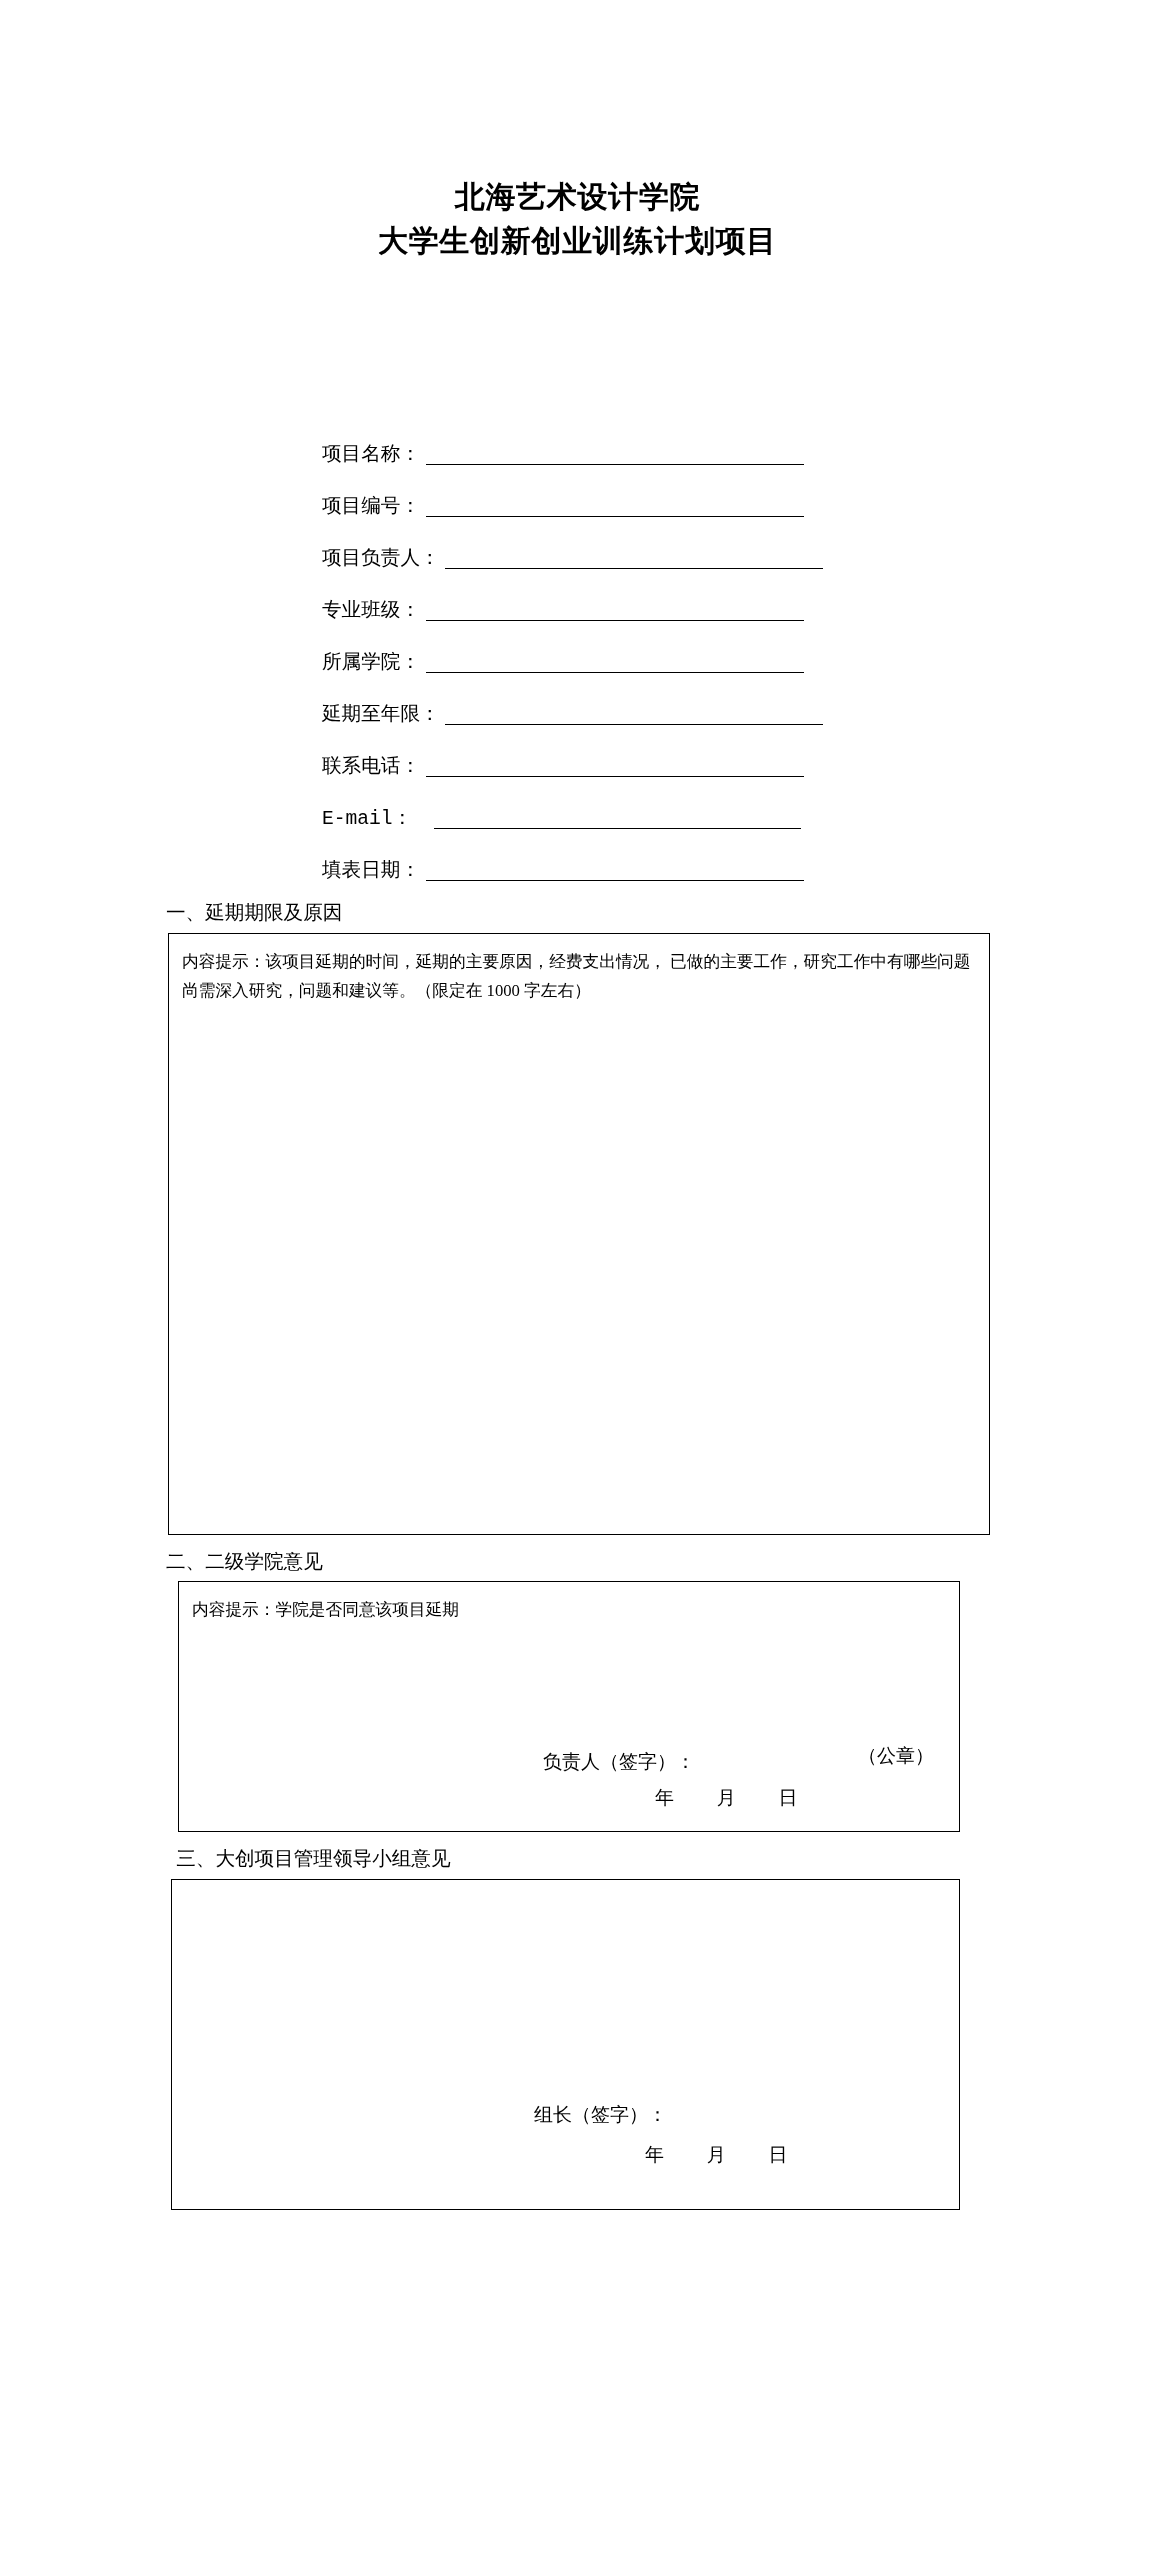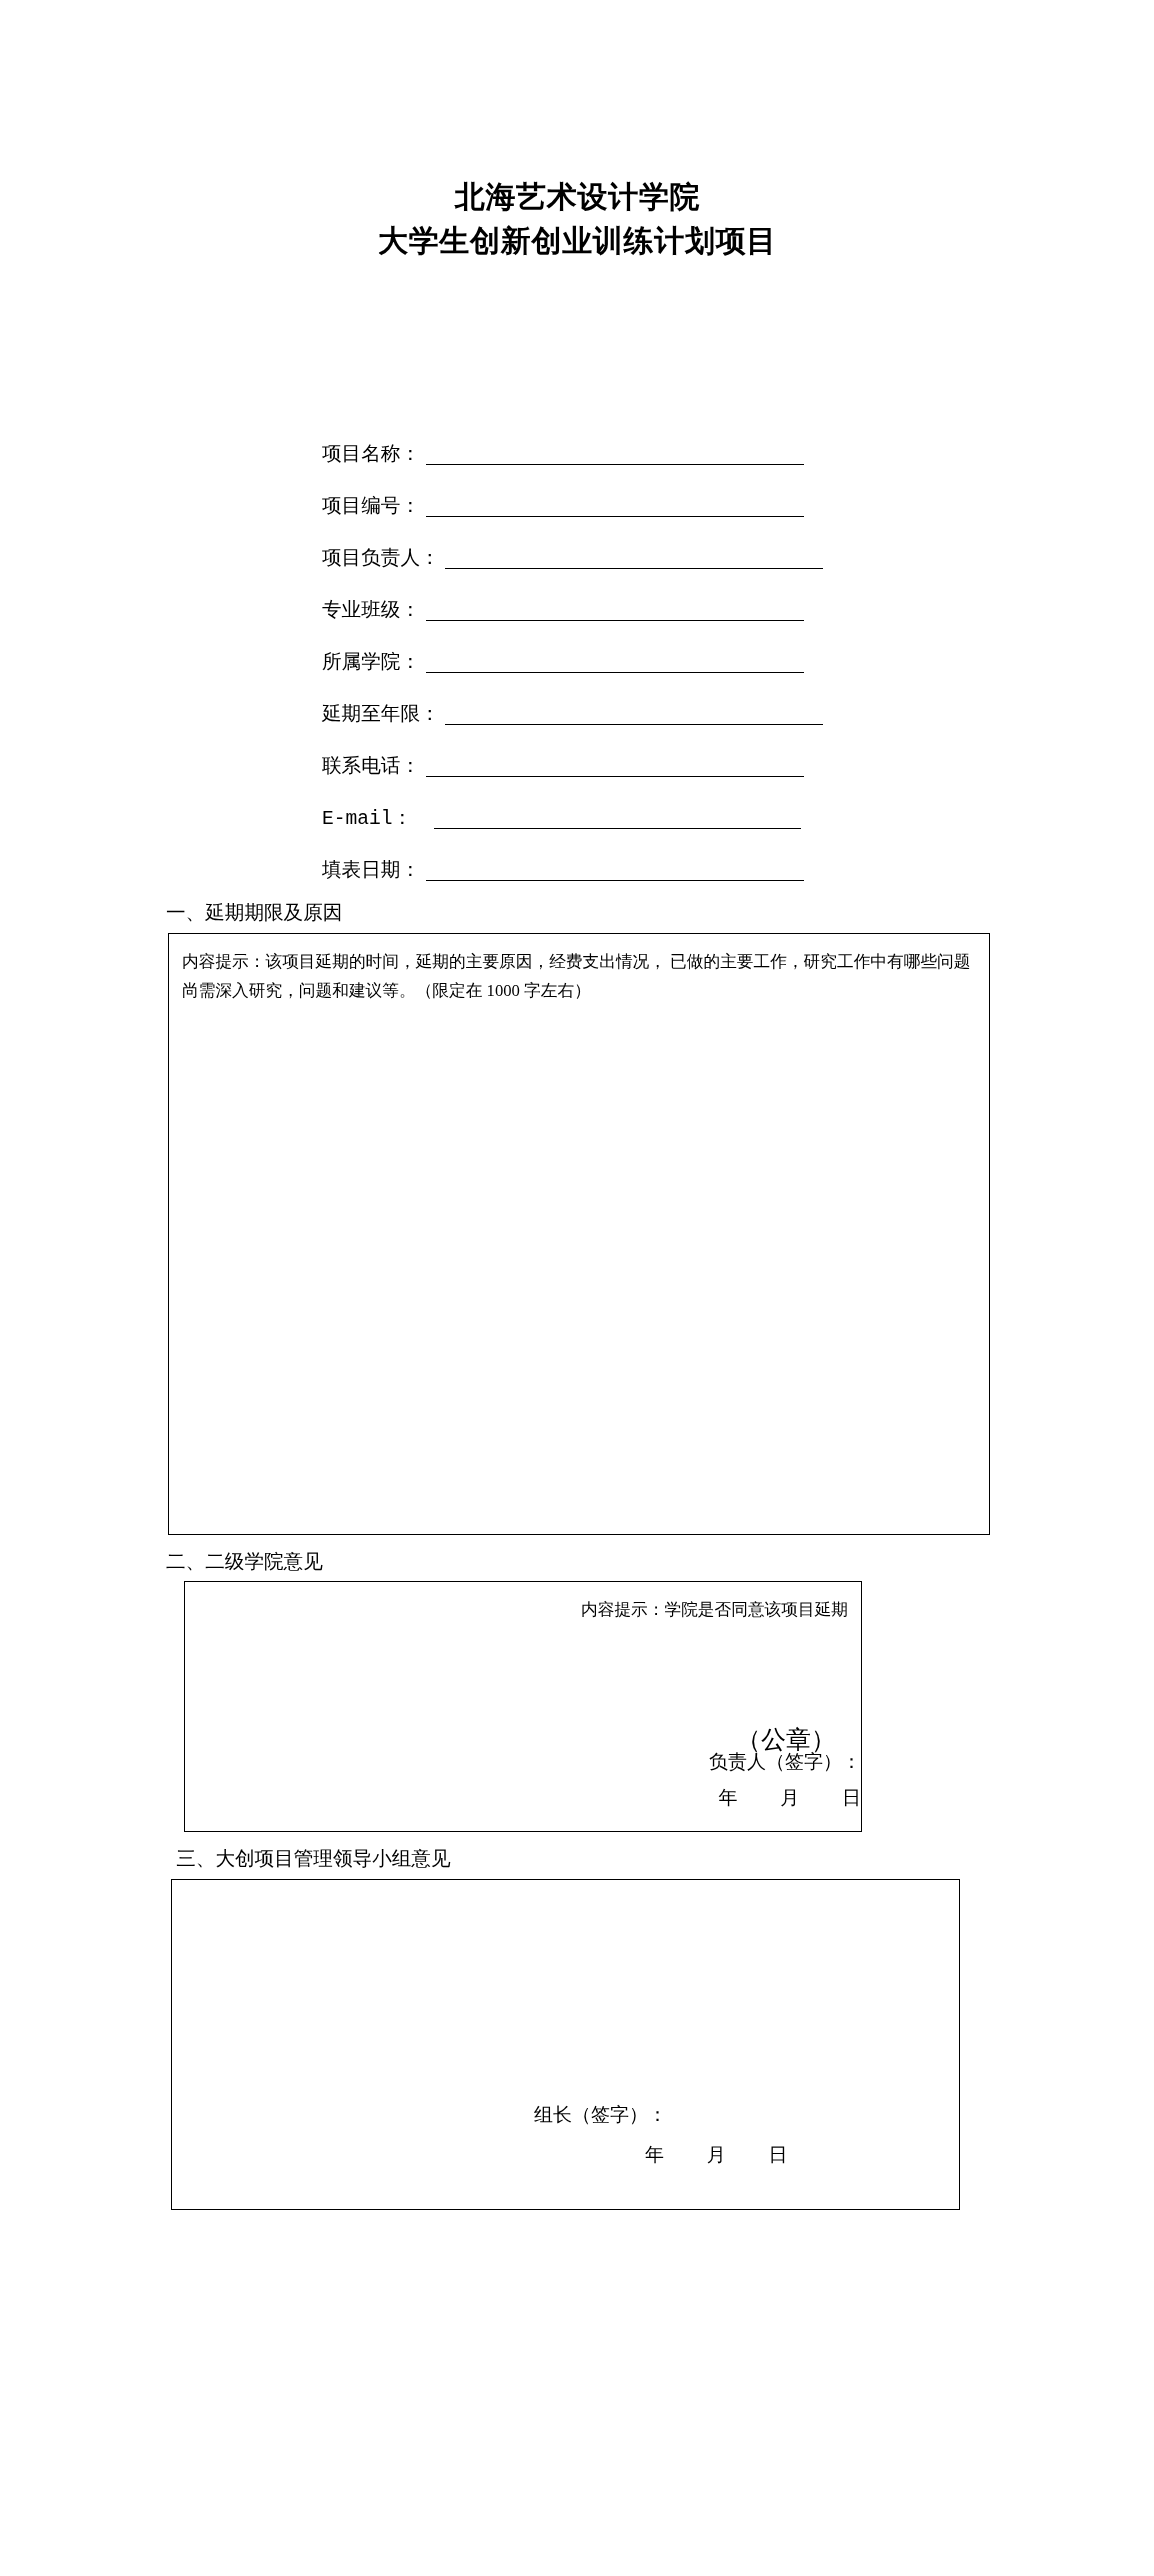--- a/index.html
+++ b/index.html
@@ -92,24 +92,23 @@
     font-size: 16.7px;
     line-height: 1.75;
     padding: 13px 13px 0 13px;
   }
   #box-reason {
     margin-left: 2px;
     width: 822px;
     height: 602px;
   }
   #box-college {
-    margin-left: 18px;
-    width: 678px;
+    margin-left: 12px;
+    width: 782px;
     height: 251px;
-    text-align: right;
   }
   #box-group {
     margin-left: 5px;
     width: 789px;
     height: 331px;
   }
 
   .sign-row {
     font-family: "Liberation Serif", "DejaVu Serif", serif;
     font-size: 19px;
@@ -117,22 +116,22 @@
     width: 100%;
     box-sizing: border-box;
   }
   #college-sign {
     bottom: 56px;
     padding-left: 364px;
   }
   #college-seal {
     position: absolute;
     right: 25px;
-    bottom: 75px;
-    font-size: 25px;
+    bottom: 62px;
+    font-size: 19px;
   }
   #college-date {
     bottom: 20.4px;
     padding-left: 476px;
     letter-spacing: 0px;
   }
   .date-seq span {
     display: inline-block;
     width: 57px;
   }

